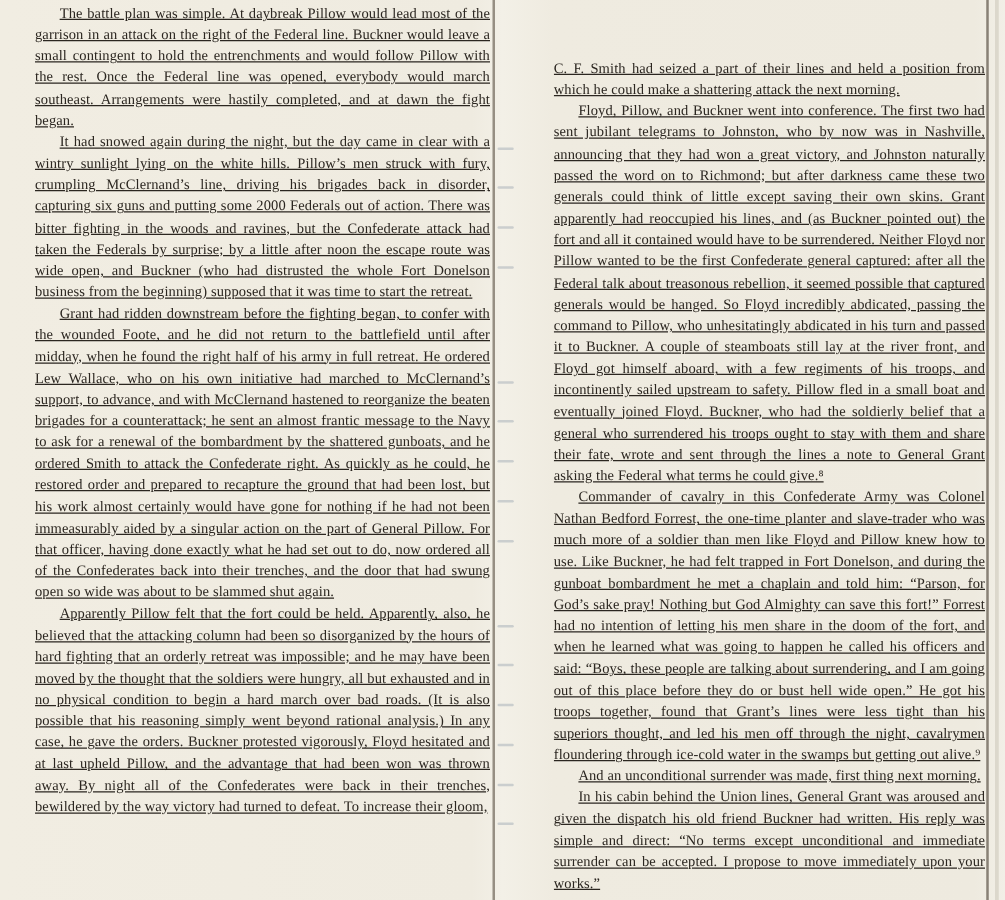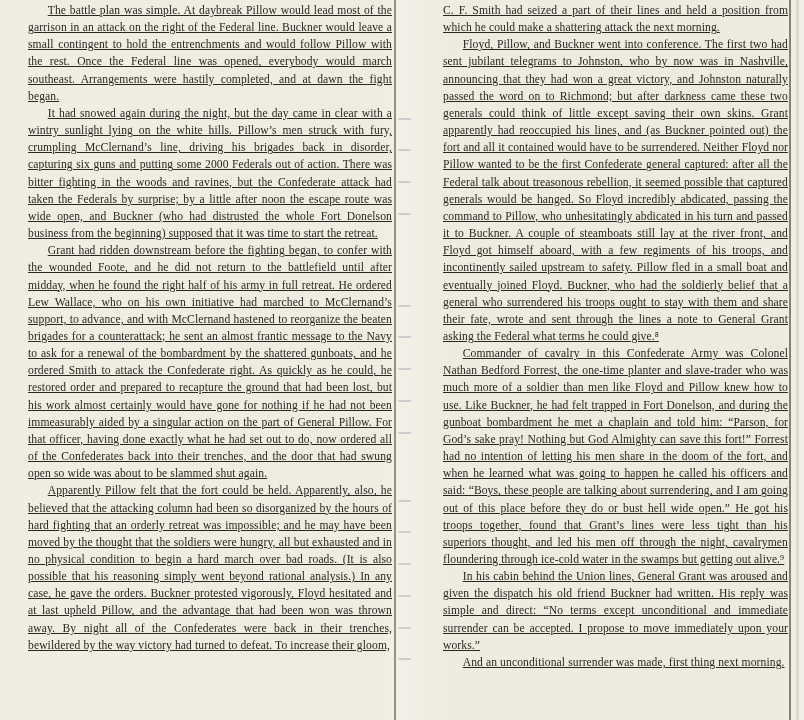--- a/index.html
+++ b/index.html
@@ -31,21 +31,21 @@
     color: #2b2620;
     letter-spacing: 0.1px;
   }
   #col-left  { left: 28px;  width: 364px; }
   #col-right { left: 443px; width: 345px; }
   .text-column p {
     margin: 0;
     text-indent: 1.7em;
     text-decoration: underline;
   }
-  .text-column p.noindent { text-indent: 0; }
+  .text-column p.noindent { text-indent: 0; margin-top: 44px; }
 
   
   .v-rule {
     position: absolute;
     top: 0;
     height: 720px;
     width: 2px;
   }
   #gutter-rule   { left: 394px; background: #776f61; opacity: 0.75; }
   #rightedge-rule{ left: 789px; background: #6e675a; opacity: 0.8; }
@@ -88,15 +88,15 @@
 <div id="col-left" class="text-column">
     <p>The battle plan was simple. At daybreak Pillow would lead most of the garrison in an attack on the right of the Federal line. Buckner would leave a small contingent to hold the entrenchments and would follow Pillow with the rest. Once the Federal line was opened, everybody would march southeast. Arrangements were hastily completed, and at dawn the fight began.</p>
     <p>It had snowed again during the night, but the day came in clear with a wintry sunlight lying on the white hills. Pillow’s men struck with fury, crumpling McClernand’s line, driving his brigades back in disorder, capturing six guns and putting some 2000 Federals out of action. There was bitter fighting in the woods and ravines, but the Confederate attack had taken the Federals by surprise; by a little after noon the escape route was wide open, and Buckner (who had distrusted the whole Fort Donelson business from the beginning) supposed that it was time to start the retreat.</p>
     <p>Grant had ridden downstream before the fighting began, to confer with the wounded Foote, and he did not return to the battlefield until after midday, when he found the right half of his army in full retreat. He ordered Lew Wallace, who on his own initiative had marched to McClernand’s support, to advance, and with McClernand hastened to reorganize the beaten brigades for a counterattack; he sent an almost frantic message to the Navy to ask for a renewal of the bombardment by the shattered gunboats, and he ordered Smith to attack the Confederate right. As quickly as he could, he restored order and prepared to recapture the ground that had been lost, but his work almost certainly would have gone for nothing if he had not been immeasurably aided by a singular action on the part of General Pillow. For that officer, having done exactly what he had set out to do, now ordered all of the Confederates back into their trenches, and the door that had swung open so wide was about to be slammed shut again.</p>
     <p>Apparently Pillow felt that the fort could be held. Apparently, also, he believed that the attacking column had been so disorganized by the hours of hard fighting that an orderly retreat was impossible; and he may have been moved by the thought that the soldiers were hungry, all but exhausted and in no physical condition to begin a hard march over bad roads. (It is also possible that his reasoning simply went beyond rational analysis.) In any case, he gave the orders. Buckner protested vigorously, Floyd hesitated and at last upheld Pillow, and the advantage that had been won was thrown away. By night all of the Confederates were back in their trenches, bewildered by the way victory had turned to defeat. To increase their gloom,</p>
   </div>
 <div id="col-right" class="text-column">
     <p class="noindent">C. F. Smith had seized a part of their lines and held a position from which he could make a shattering attack the next morning.</p>
     <p>Floyd, Pillow, and Buckner went into conference. The first two had sent jubilant telegrams to Johnston, who by now was in Nashville, announcing that they had won a great victory, and Johnston naturally passed the word on to Richmond; but after darkness came these two generals could think of little except saving their own skins. Grant apparently had reoccupied his lines, and (as Buckner pointed out) the fort and all it contained would have to be surrendered. Neither Floyd nor Pillow wanted to be the first Confederate general captured: after all the Federal talk about treasonous rebellion, it seemed possible that captured generals would be hanged. So Floyd incredibly abdicated, passing the command to Pillow, who unhesitatingly abdicated in his turn and passed it to Buckner. A couple of steamboats still lay at the river front, and Floyd got himself aboard, with a few regiments of his troops, and incontinently sailed upstream to safety. Pillow fled in a small boat and eventually joined Floyd. Buckner, who had the soldierly belief that a general who surrendered his troops ought to stay with them and share their fate, wrote and sent through the lines a note to General Grant asking the Federal what terms he could give.⁸</p>
     <p>Commander of cavalry in this Confederate Army was Colonel Nathan Bedford Forrest, the one-time planter and slave-trader who was much more of a soldier than men like Floyd and Pillow knew how to use. Like Buckner, he had felt trapped in Fort Donelson, and during the gunboat bombardment he met a chaplain and told him: “Parson, for God’s sake pray! Nothing but God Almighty can save this fort!” Forrest had no intention of letting his men share in the doom of the fort, and when he learned what was going to happen he called his officers and said: “Boys, these people are talking about surrendering, and I am going out of this place before they do or bust hell wide open.” He got his troops together, found that Grant’s lines were less tight than his superiors thought, and led his men off through the night, cavalrymen floundering through ice-cold water in the swamps but getting out alive.⁹</p>
+    <p>And an unconditional surrender was made, first thing next morning.</p>
     <p>In his cabin behind the Union lines, General Grant was aroused and given the dispatch his old friend Buckner had written. His reply was simple and direct: “No terms except unconditional and immediate surrender can be accepted. I propose to move immediately upon your works.”</p>
-    <p>And an unconditional surrender was made, first thing next morning.</p>
   </div>
 
 </body></html>

